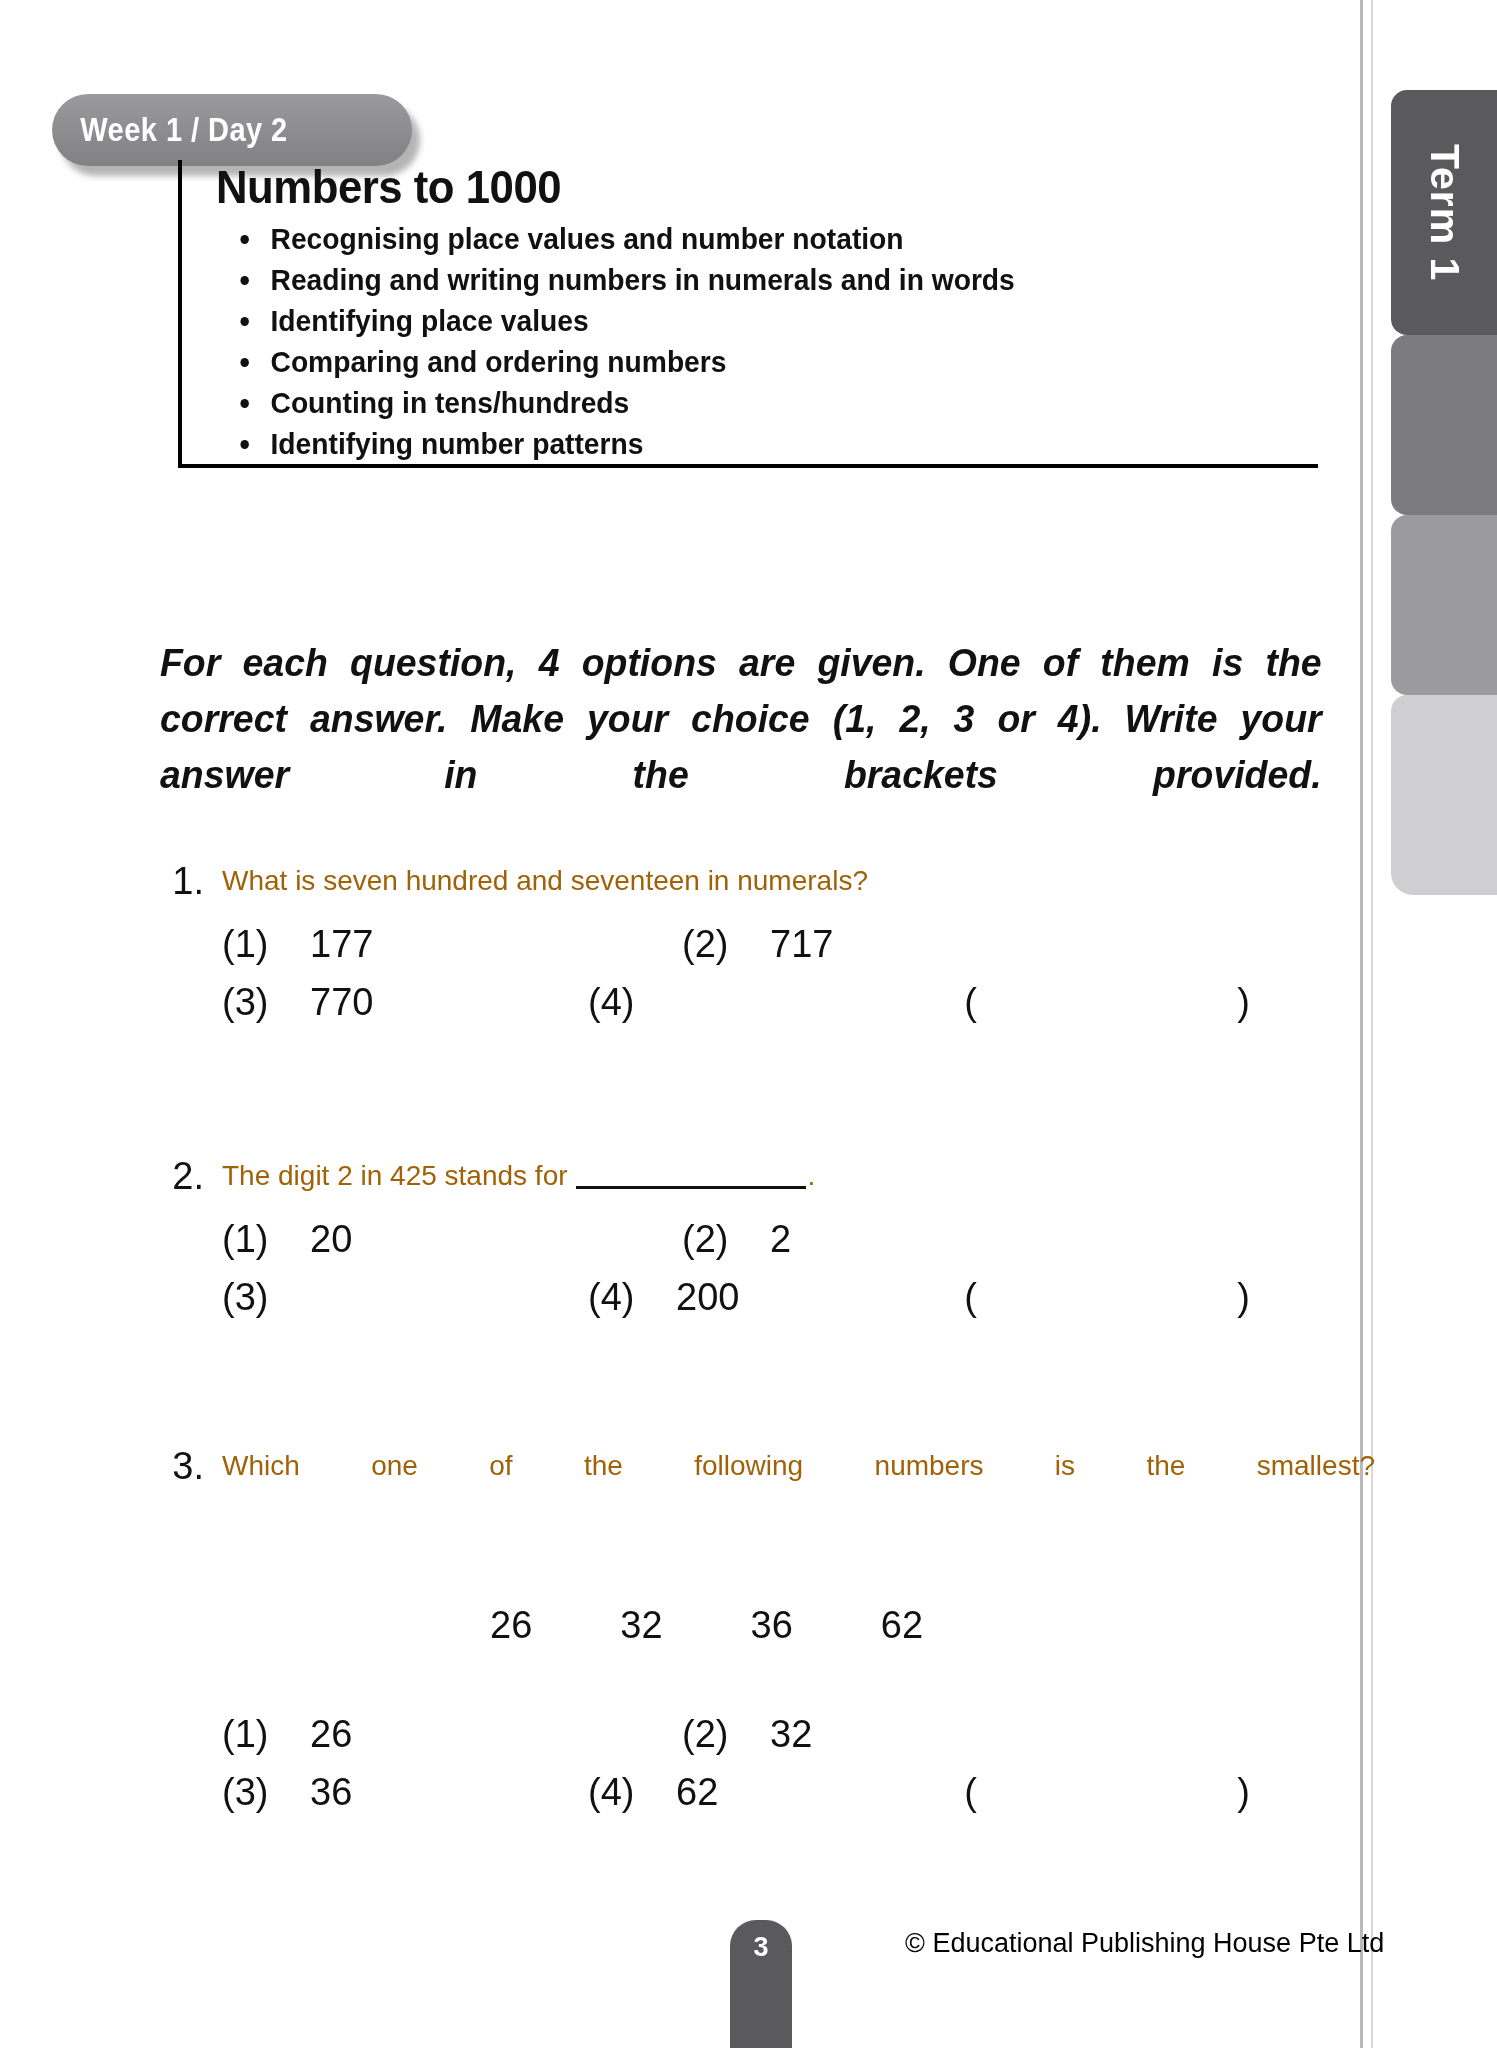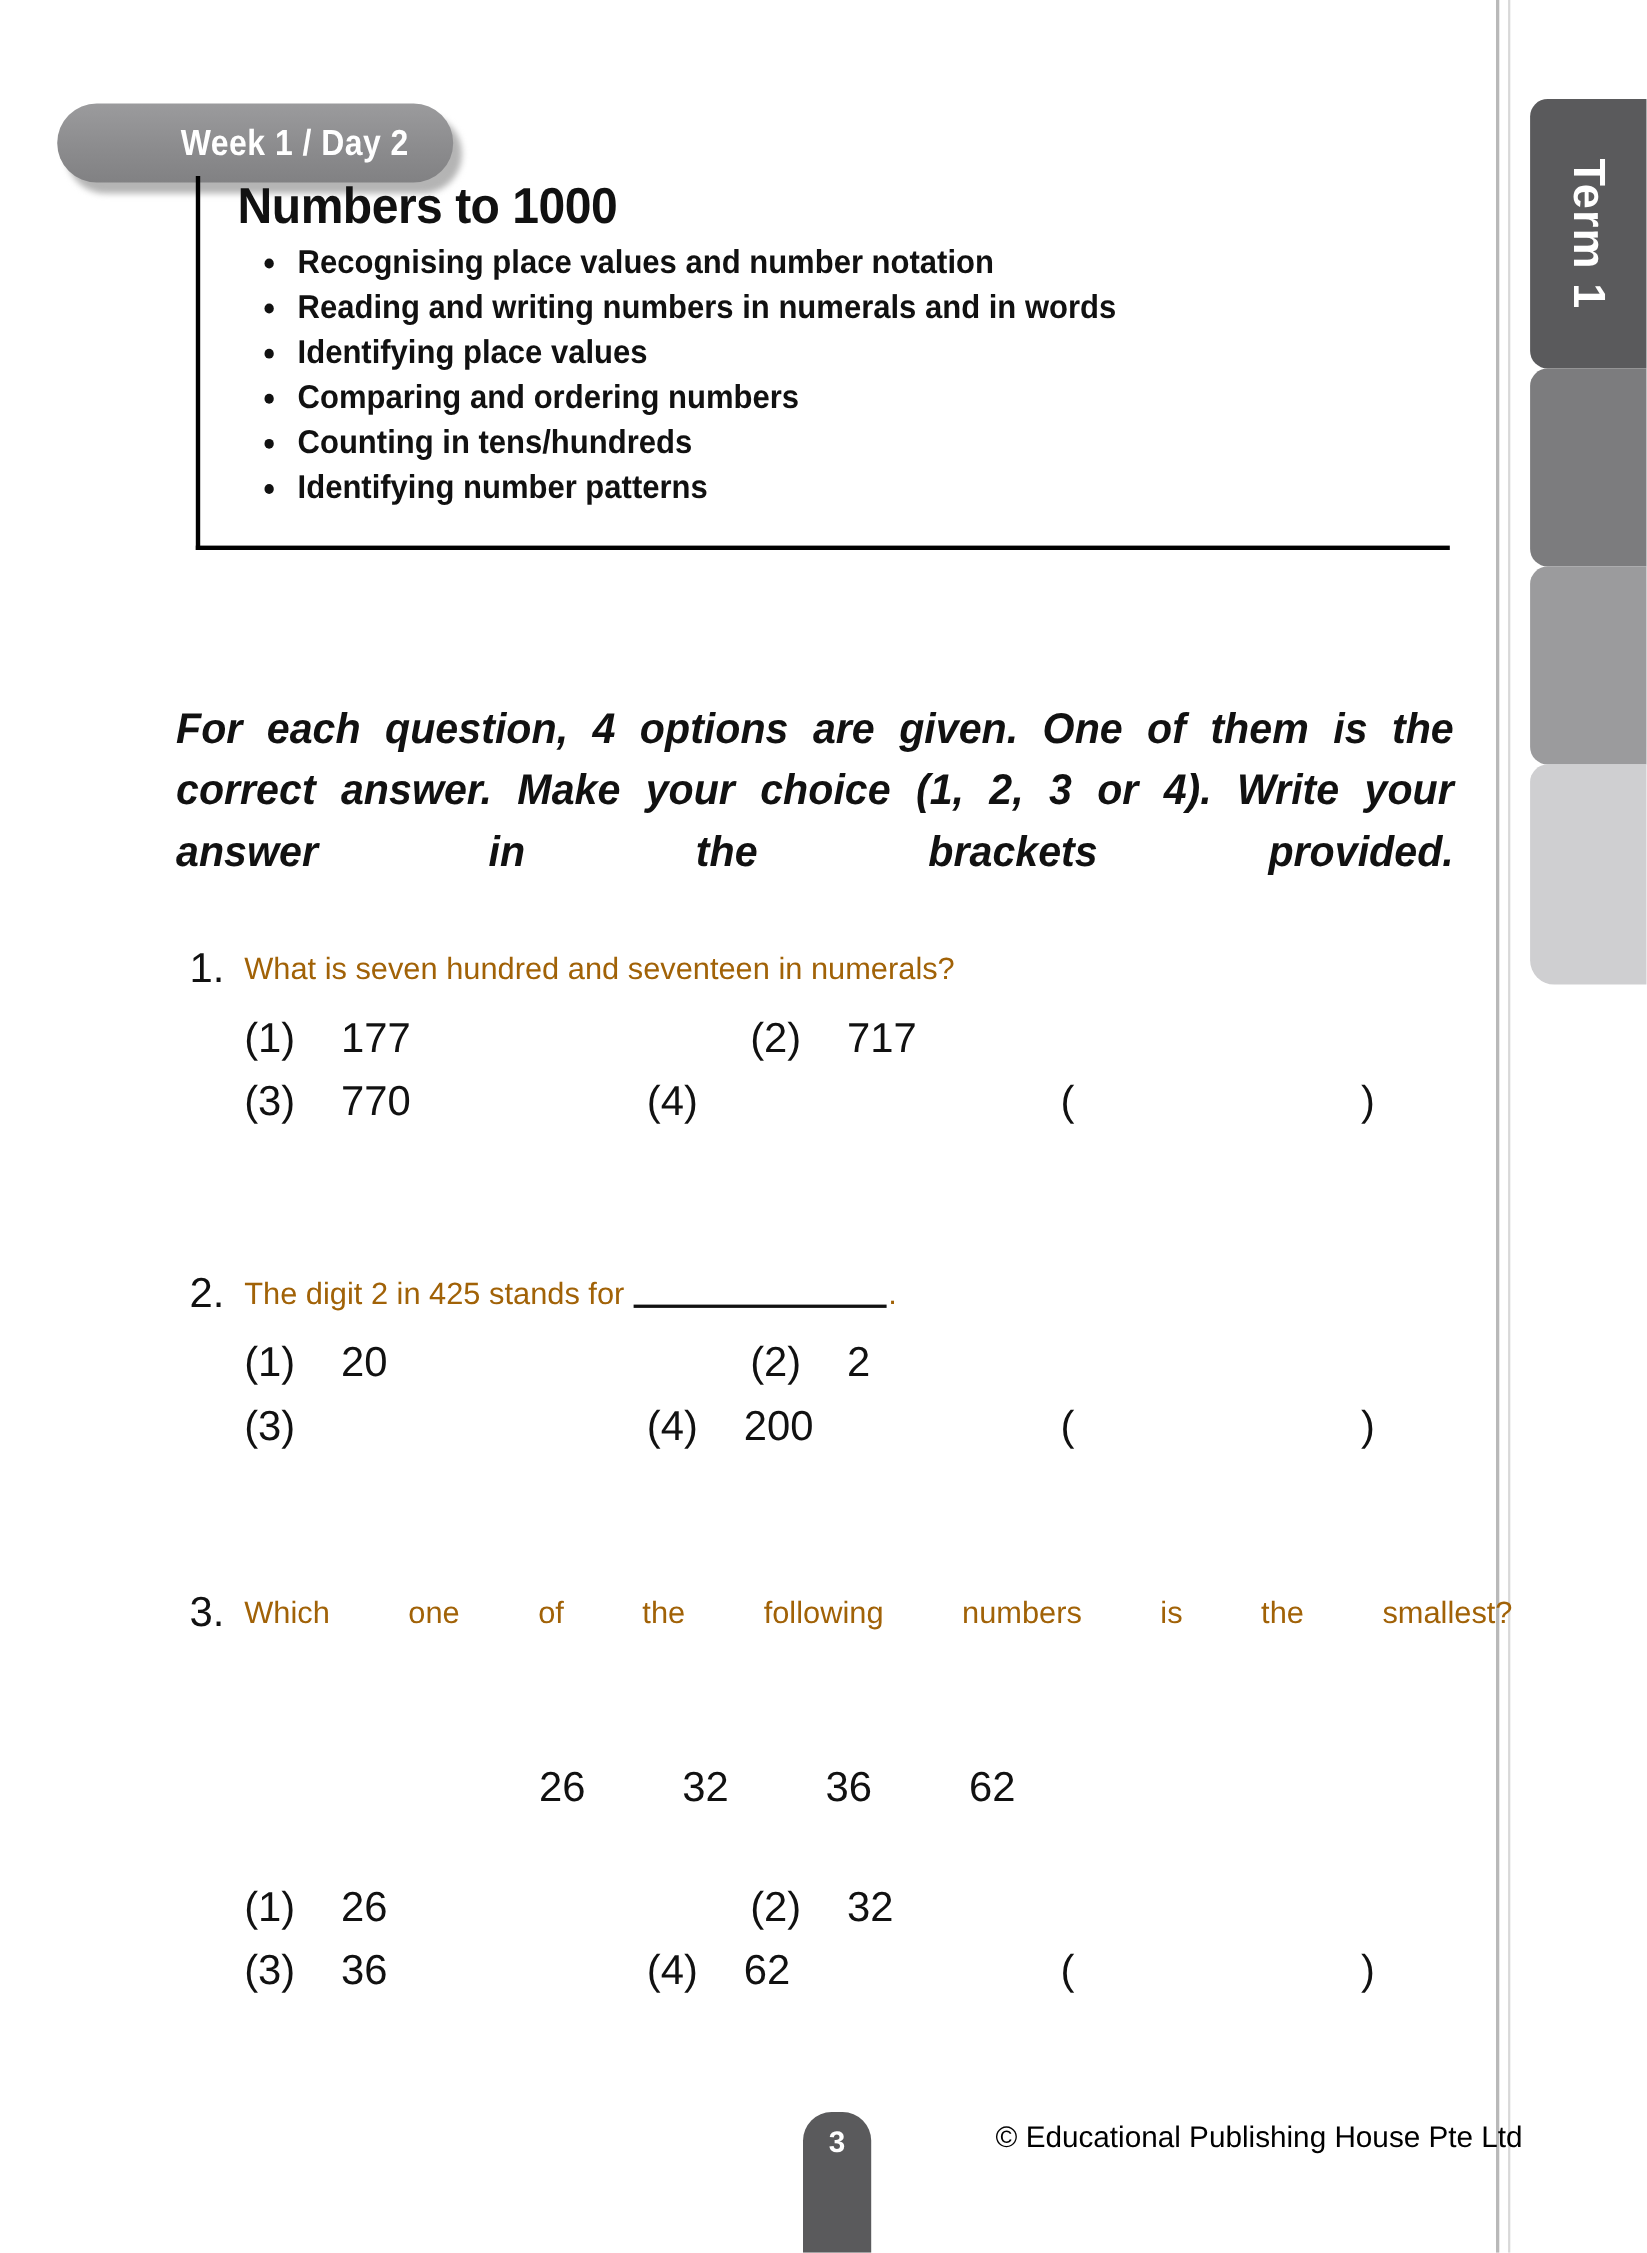--- a/index.html
+++ b/index.html
@@ -72,41 +72,40 @@
     filter:blur(3px);
   }
   #week-pill {
     position:absolute;
     left:52px; top:94px;
     width:360px; height:72px;
     background:linear-gradient(180deg,#9b9b9d 0%, #8c8c8e 55%, #818183 100%);
     border-radius:36px;
     display:flex;
     align-items:center;
-    justify-content:flex-end;
     padding-right:40px;
   }
   #week-pill-text {
     color:#ffffff;
     font-size:33px;
     font-weight:bold;
     font-family:"Liberation Sans Narrow","Liberation Sans", sans-serif;
     letter-spacing:0.5px;
     transform:scaleX(0.88);
     transform-origin:right center;
     white-space:nowrap;
   }
 
   
   #topic-box {
     position:absolute;
     left:178px; top:160px;
     width:1140px;
     padding-left:34px;
-    padding-bottom:32px;
+    padding-bottom:0;
     border-left:4px solid #000000;
     border-bottom:4px solid #000000;
   }
   #topic-title {
     font-size:46px;
     font-weight:bold;
     color:#111111;
     font-family:"Liberation Sans Narrow","Liberation Sans", sans-serif;
     transform:scaleX(0.95);
     transform-origin:left center;

